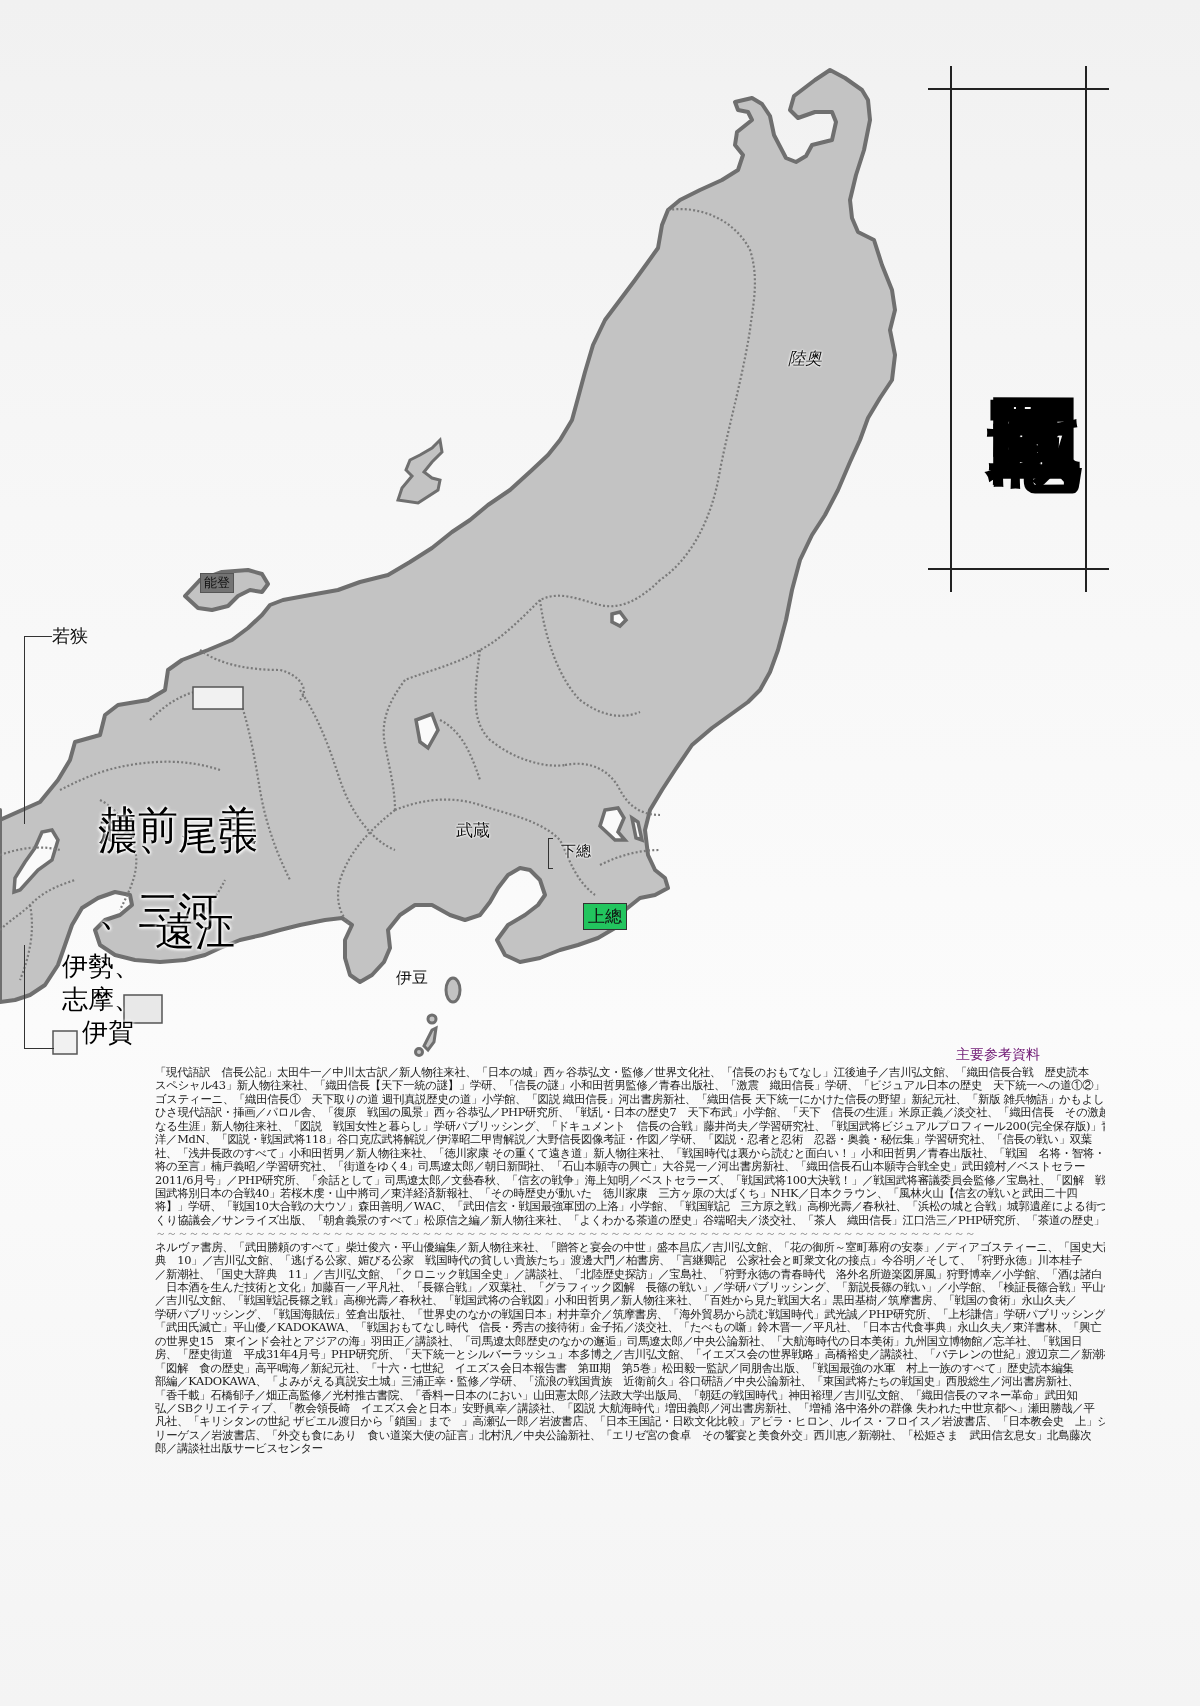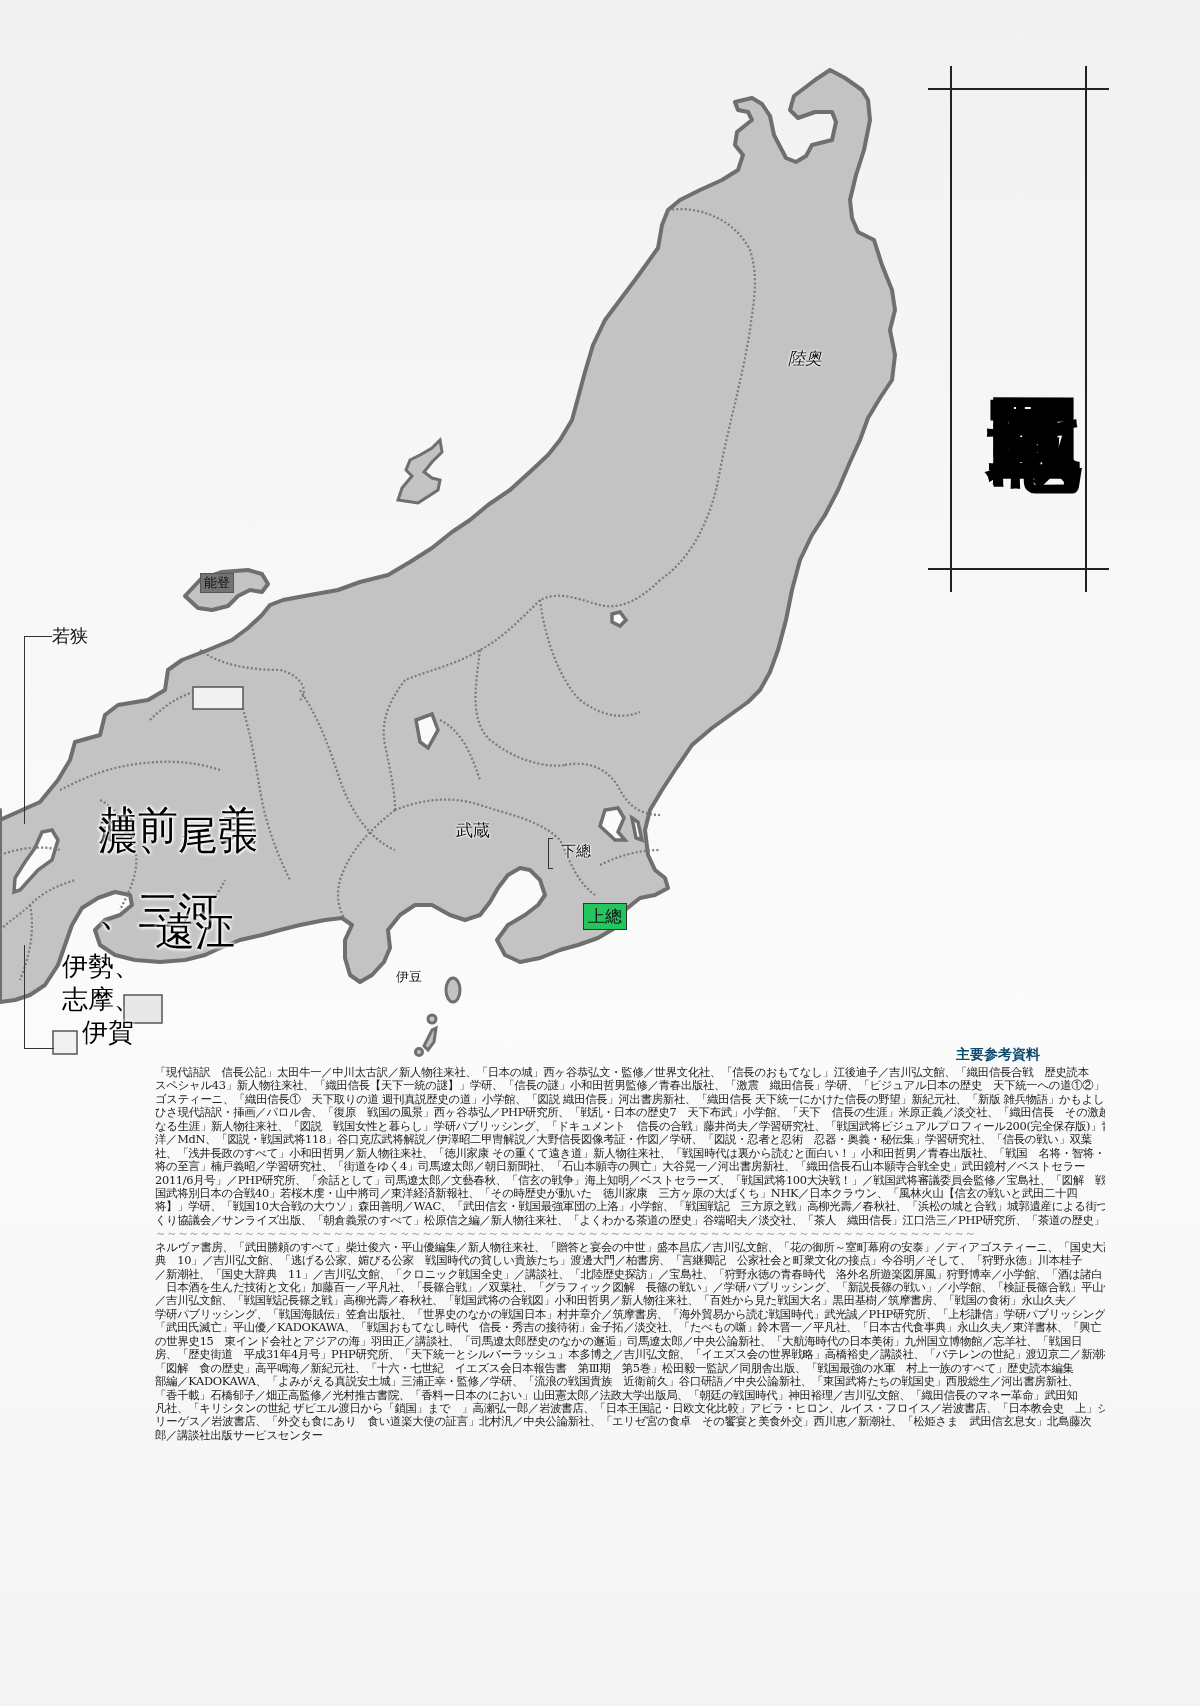--- a/index.html
+++ b/index.html
@@ -37,21 +37,21 @@
   }
   .label.mid {
     font-size: 26px; line-height: 33px; color: #000;
     text-shadow: 0 0 3px #fff, 0 0 3px #fff, 0 0 4px #fff;
   }
   .bracket { position: absolute; border-left: 1.5px solid #333; }
   .bracket-h { position: absolute; border-top: 1.5px solid #333; }
 
   .ref-heading {
     position: absolute; left: 956px; top: 1046px;
-    font-family: "DejaVu Sans", "Liberation Sans", sans-serif; font-size: 14px; font-weight: bold; color: #0c4a6e;
+    font-family: "DejaVu Sans", "Liberation Sans", sans-serif; font-size: 14px; font-weight: normal; color: #701a75;
   }
   .ref-block {
     position: absolute; left: 155px; top: 1066px; width: 950px;
     font-size: 11.4px; line-height: 13.45px; color: #1a1a1a; letter-spacing: -0.3px;
   }
   .ref-line { white-space: nowrap; overflow: hidden; height: 13.45px; }
   .ref-line.garbled { color: #666; opacity: 0.75; filter: blur(0.5px); }
 </style>
 </head>
 <body>
@@ -136,21 +136,21 @@
 
 <div class="label small" style="left:788px; top:347px; font-size:17px;font-style:italic;">陸奥</div>
 <div class="label small" style="left:456px; top:819px; font-size:17px;">武蔵</div>
 
 <div class="bracket" style="left:548px; top:838px; height:30px;"></div>
 <div class="bracket-h" style="left:548px; top:838px; width:5px;"></div>
 <div class="bracket-h" style="left:548px; top:868px; width:5px;"></div>
 <div class="label small" style="left:561px; top:842px; font-size:15px;">下總</div>
 
 <div class="label boxed" style="left:583px; top:903px;">上總</div>
-<div class="label small" style="left:396px; top:968px; font-size:13px;">伊豆</div>
+<div class="label small" style="left:396px; top:968px; font-size:16px;">伊豆</div>
 <div class="label" style="left:200px; top:573px; font-size:13px; background:#737373; border:1px solid #555; padding:0 3px;">能登</div>
 
 <div class="bracket" style="left:24px; top:636px; height:188px;"></div>
 <div class="bracket-h" style="left:24px; top:636px; width:28px;"></div>
 <div class="label small" style="left:52px; top:624px; font-size:18px;text-align:right;">若狭</div>
 
 <div class="label big" style="left:98px; top:801px;">越前、美</div>
 <div class="label big" style="left:98px; top:811px;">濃、尾張</div>
 <div class="label big" style="left:98px; top:859px;margin-top:28px;">、三河、</div>
 <div class="label big" style="left:155px; top:907px;">遠江</div>
@@ -181,16 +181,17 @@
   <div class="ref-line">／新潮社、「国史大辞典　11」／吉川弘文館、「クロニック戦国全史」／講談社、「北陸歴史探訪」／宝島社、「狩野永徳の青春時代　洛外名所遊楽図屏風」狩野博幸／小学館、「酒は諸白</div>
   <div class="ref-line">　日本酒を生んだ技術と文化」加藤百一／平凡社、「長篠合戦」／双葉社、「グラフィック図解　長篠の戦い」／学研パブリッシング、「新説長篠の戦い」／小学館、「検証長篠合戦」平山優</div>
   <div class="ref-line">／吉川弘文館、「戦国戦記長篠之戦」高柳光壽／春秋社、「戦国武将の合戦図」小和田哲男／新人物往来社、「百姓から見た戦国大名」黒田基樹／筑摩書房、「戦国の食術」永山久夫／</div>
   <div class="ref-line">学研パブリッシング、「戦国海賊伝」笠倉出版社、「世界史のなかの戦国日本」村井章介／筑摩書房、「海外貿易から読む戦国時代」武光誠／PHP研究所、「上杉謙信」学研パブリッシング、</div>
   <div class="ref-line">「武田氏滅亡」平山優／KADOKAWA、「戦国おもてなし時代　信長・秀吉の接待術」金子拓／淡交社、「たべもの噺」鈴木晋一／平凡社、「日本古代食事典」永山久夫／東洋書林、「興亡</div>
   <div class="ref-line">の世界史15　東インド会社とアジアの海」羽田正／講談社、「司馬遼太郎歴史のなかの邂逅」司馬遼太郎／中央公論新社、「大航海時代の日本美術」九州国立博物館／忘羊社、「戦国日</div>
   <div class="ref-line">房、「歴史街道　平成31年4月号」PHP研究所、「天下統一とシルバーラッシュ」本多博之／吉川弘文館、「イエズス会の世界戦略」高橋裕史／講談社、「バテレンの世紀」渡辺京二／新潮社、</div>
   <div class="ref-line">「図解　食の歴史」高平鳴海／新紀元社、「十六・七世紀　イエズス会日本報告書　第Ⅲ期　第5巻」松田毅一監訳／同朋舎出版、「戦国最強の水軍　村上一族のすべて」歴史読本編集</div>
   <div class="ref-line">部編／KADOKAWA、「よみがえる真説安土城」三浦正幸・監修／学研、「流浪の戦国貴族　近衛前久」谷口研語／中央公論新社、「東国武将たちの戦国史」西股総生／河出書房新社、</div>
   <div class="ref-line">「香千載」石橋郁子／畑正高監修／光村推古書院、「香料ー日本のにおい」山田憲太郎／法政大学出版局、「朝廷の戦国時代」神田裕理／吉川弘文館、「織田信長のマネー革命」武田知</div>
+  <div class="ref-line">弘／SBクリエイティブ、「教会領長崎　イエズス会と日本」安野眞幸／講談社、「図説 大航海時代」増田義郎／河出書房新社、「増補 洛中洛外の群像 失われた中世京都へ」瀬田勝哉／平</div>
   <div class="ref-line">凡社、「キリシタンの世紀 ザビエル渡日から「鎖国」まで　」高瀬弘一郎／岩波書店、「日本王国記・日欧文化比較」アビラ・ヒロン、ルイス・フロイス／岩波書店、「日本教会史　上」ジョアン・ロド</div>
   <div class="ref-line">リーゲス／岩波書店、「外交も食にあり　食い道楽大使の証言」北村汎／中央公論新社、「エリゼ宮の食卓　その饗宴と美食外交」西川恵／新潮社、「松姫さま　武田信玄息女」北島藤次</div>
   <div class="ref-line">郎／講談社出版サービスセンター</div>
 </div>
 
 </body></html>

